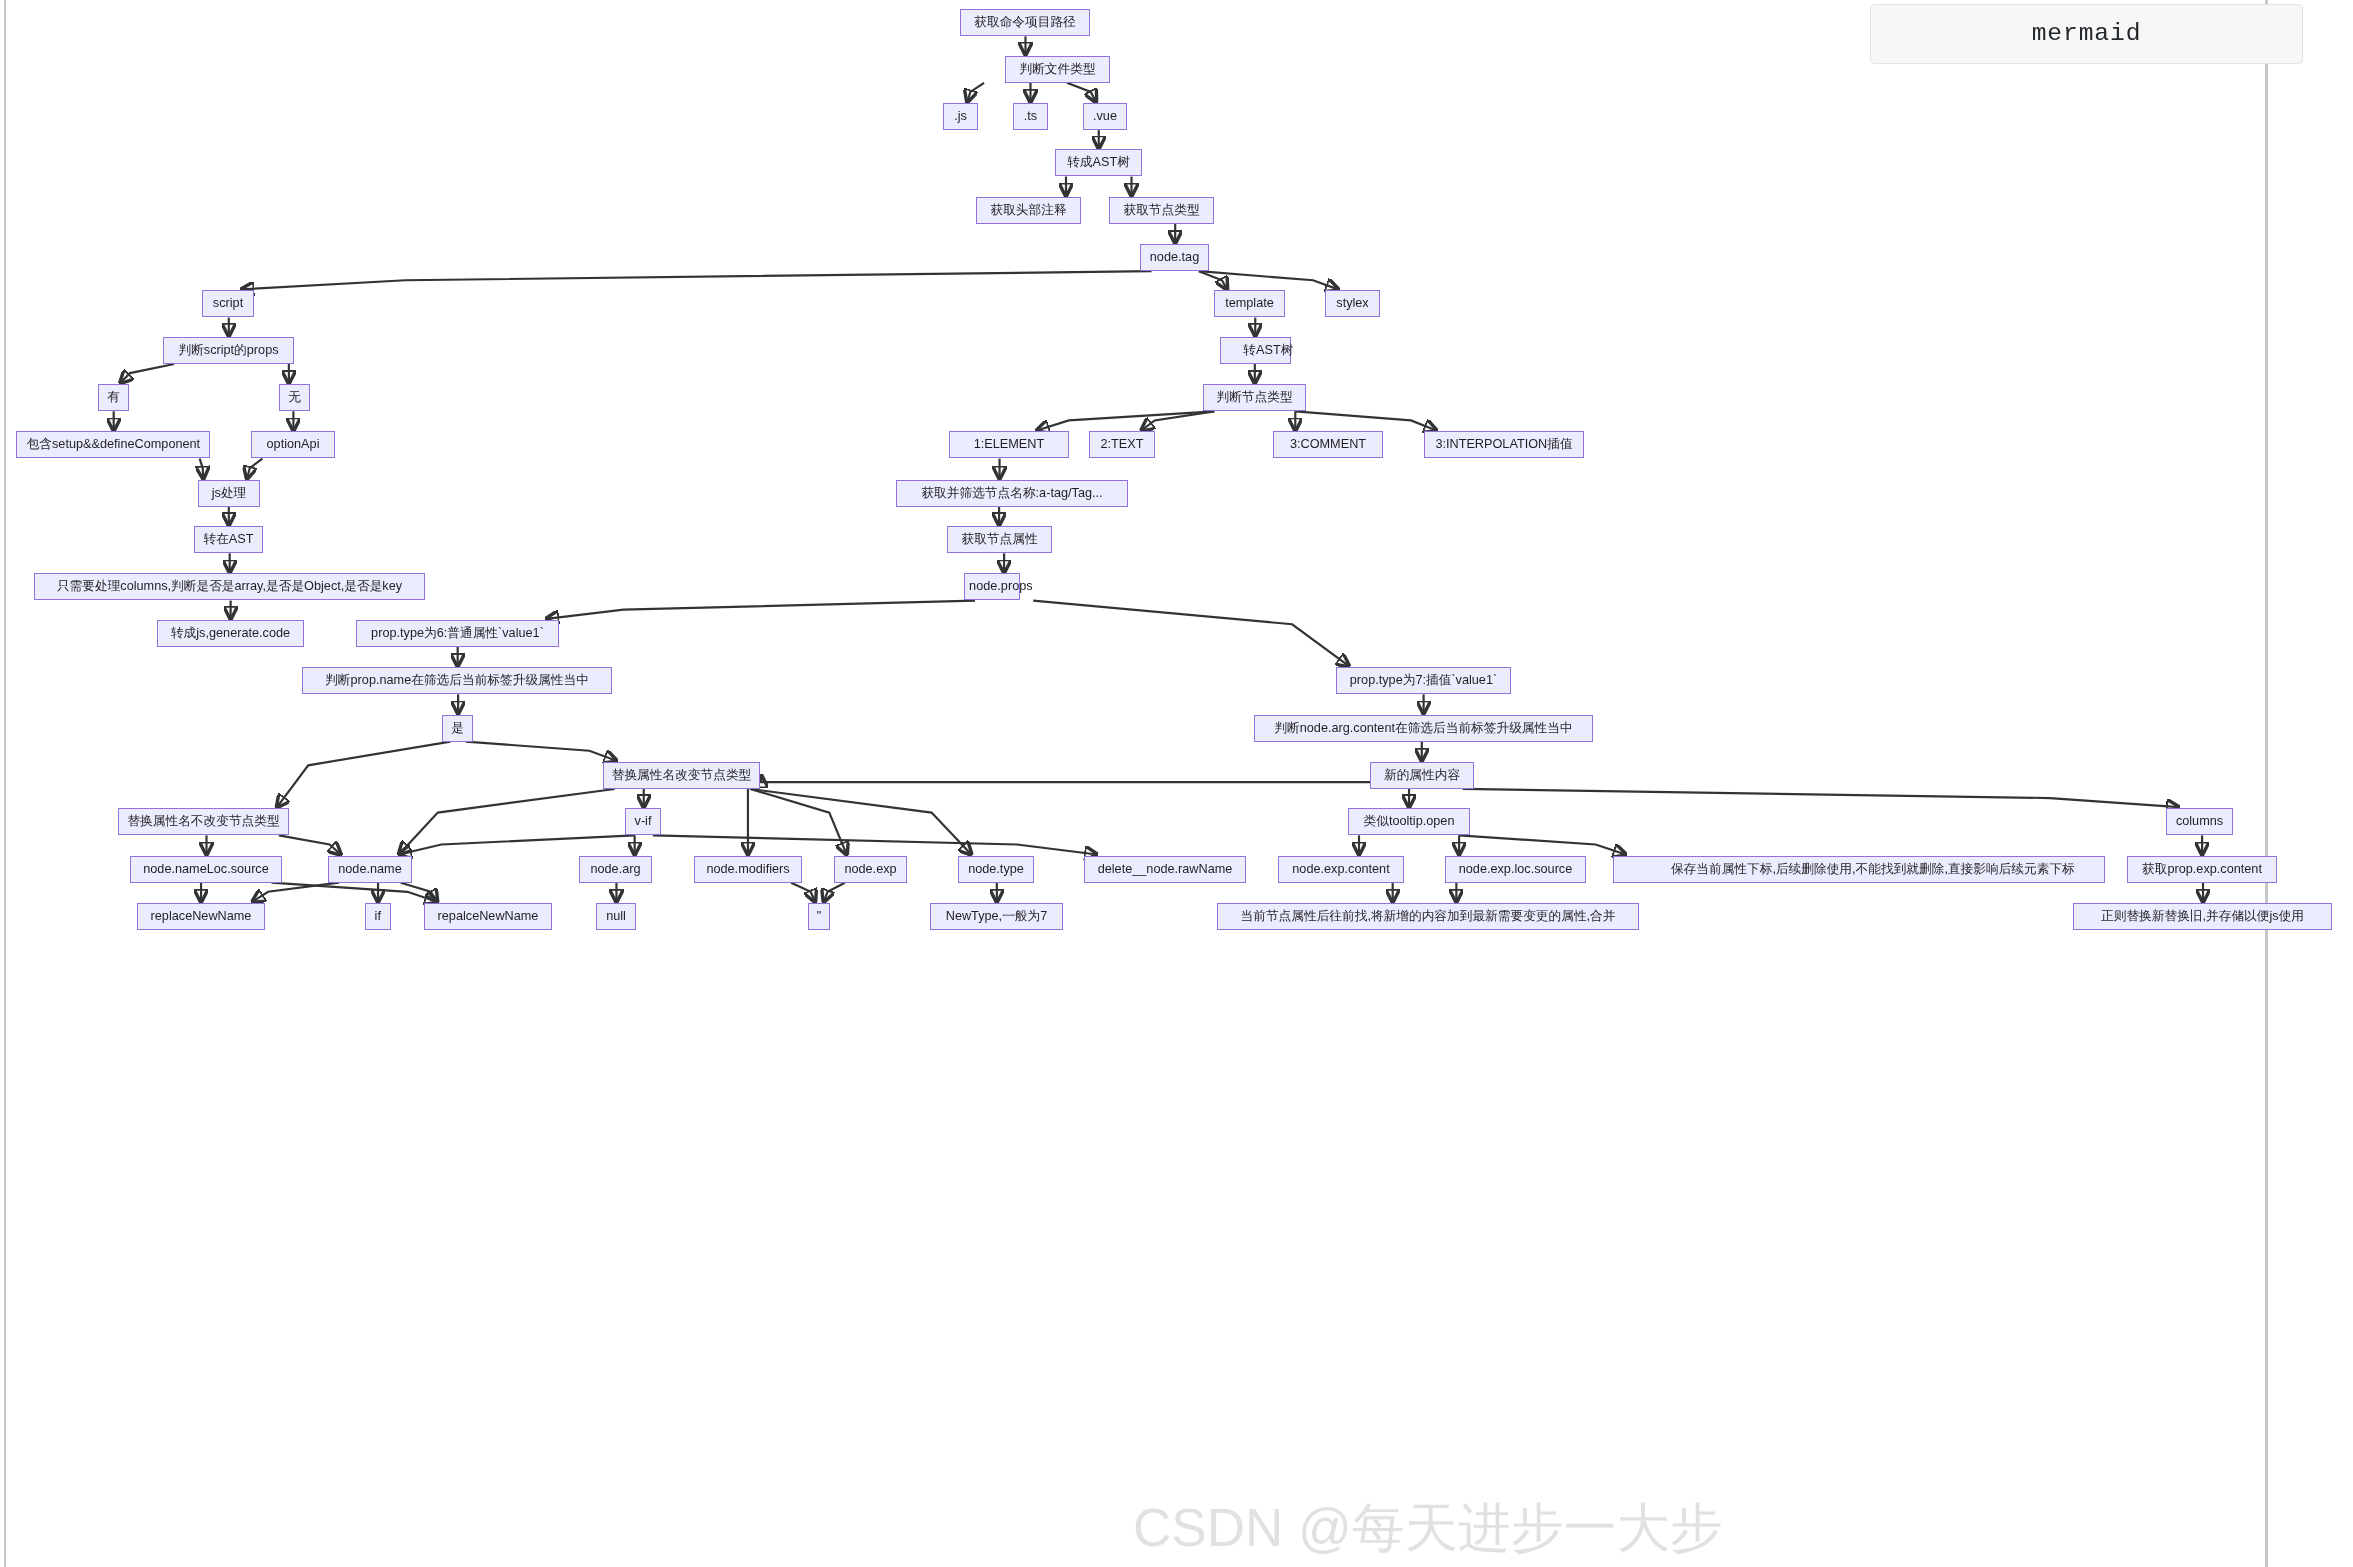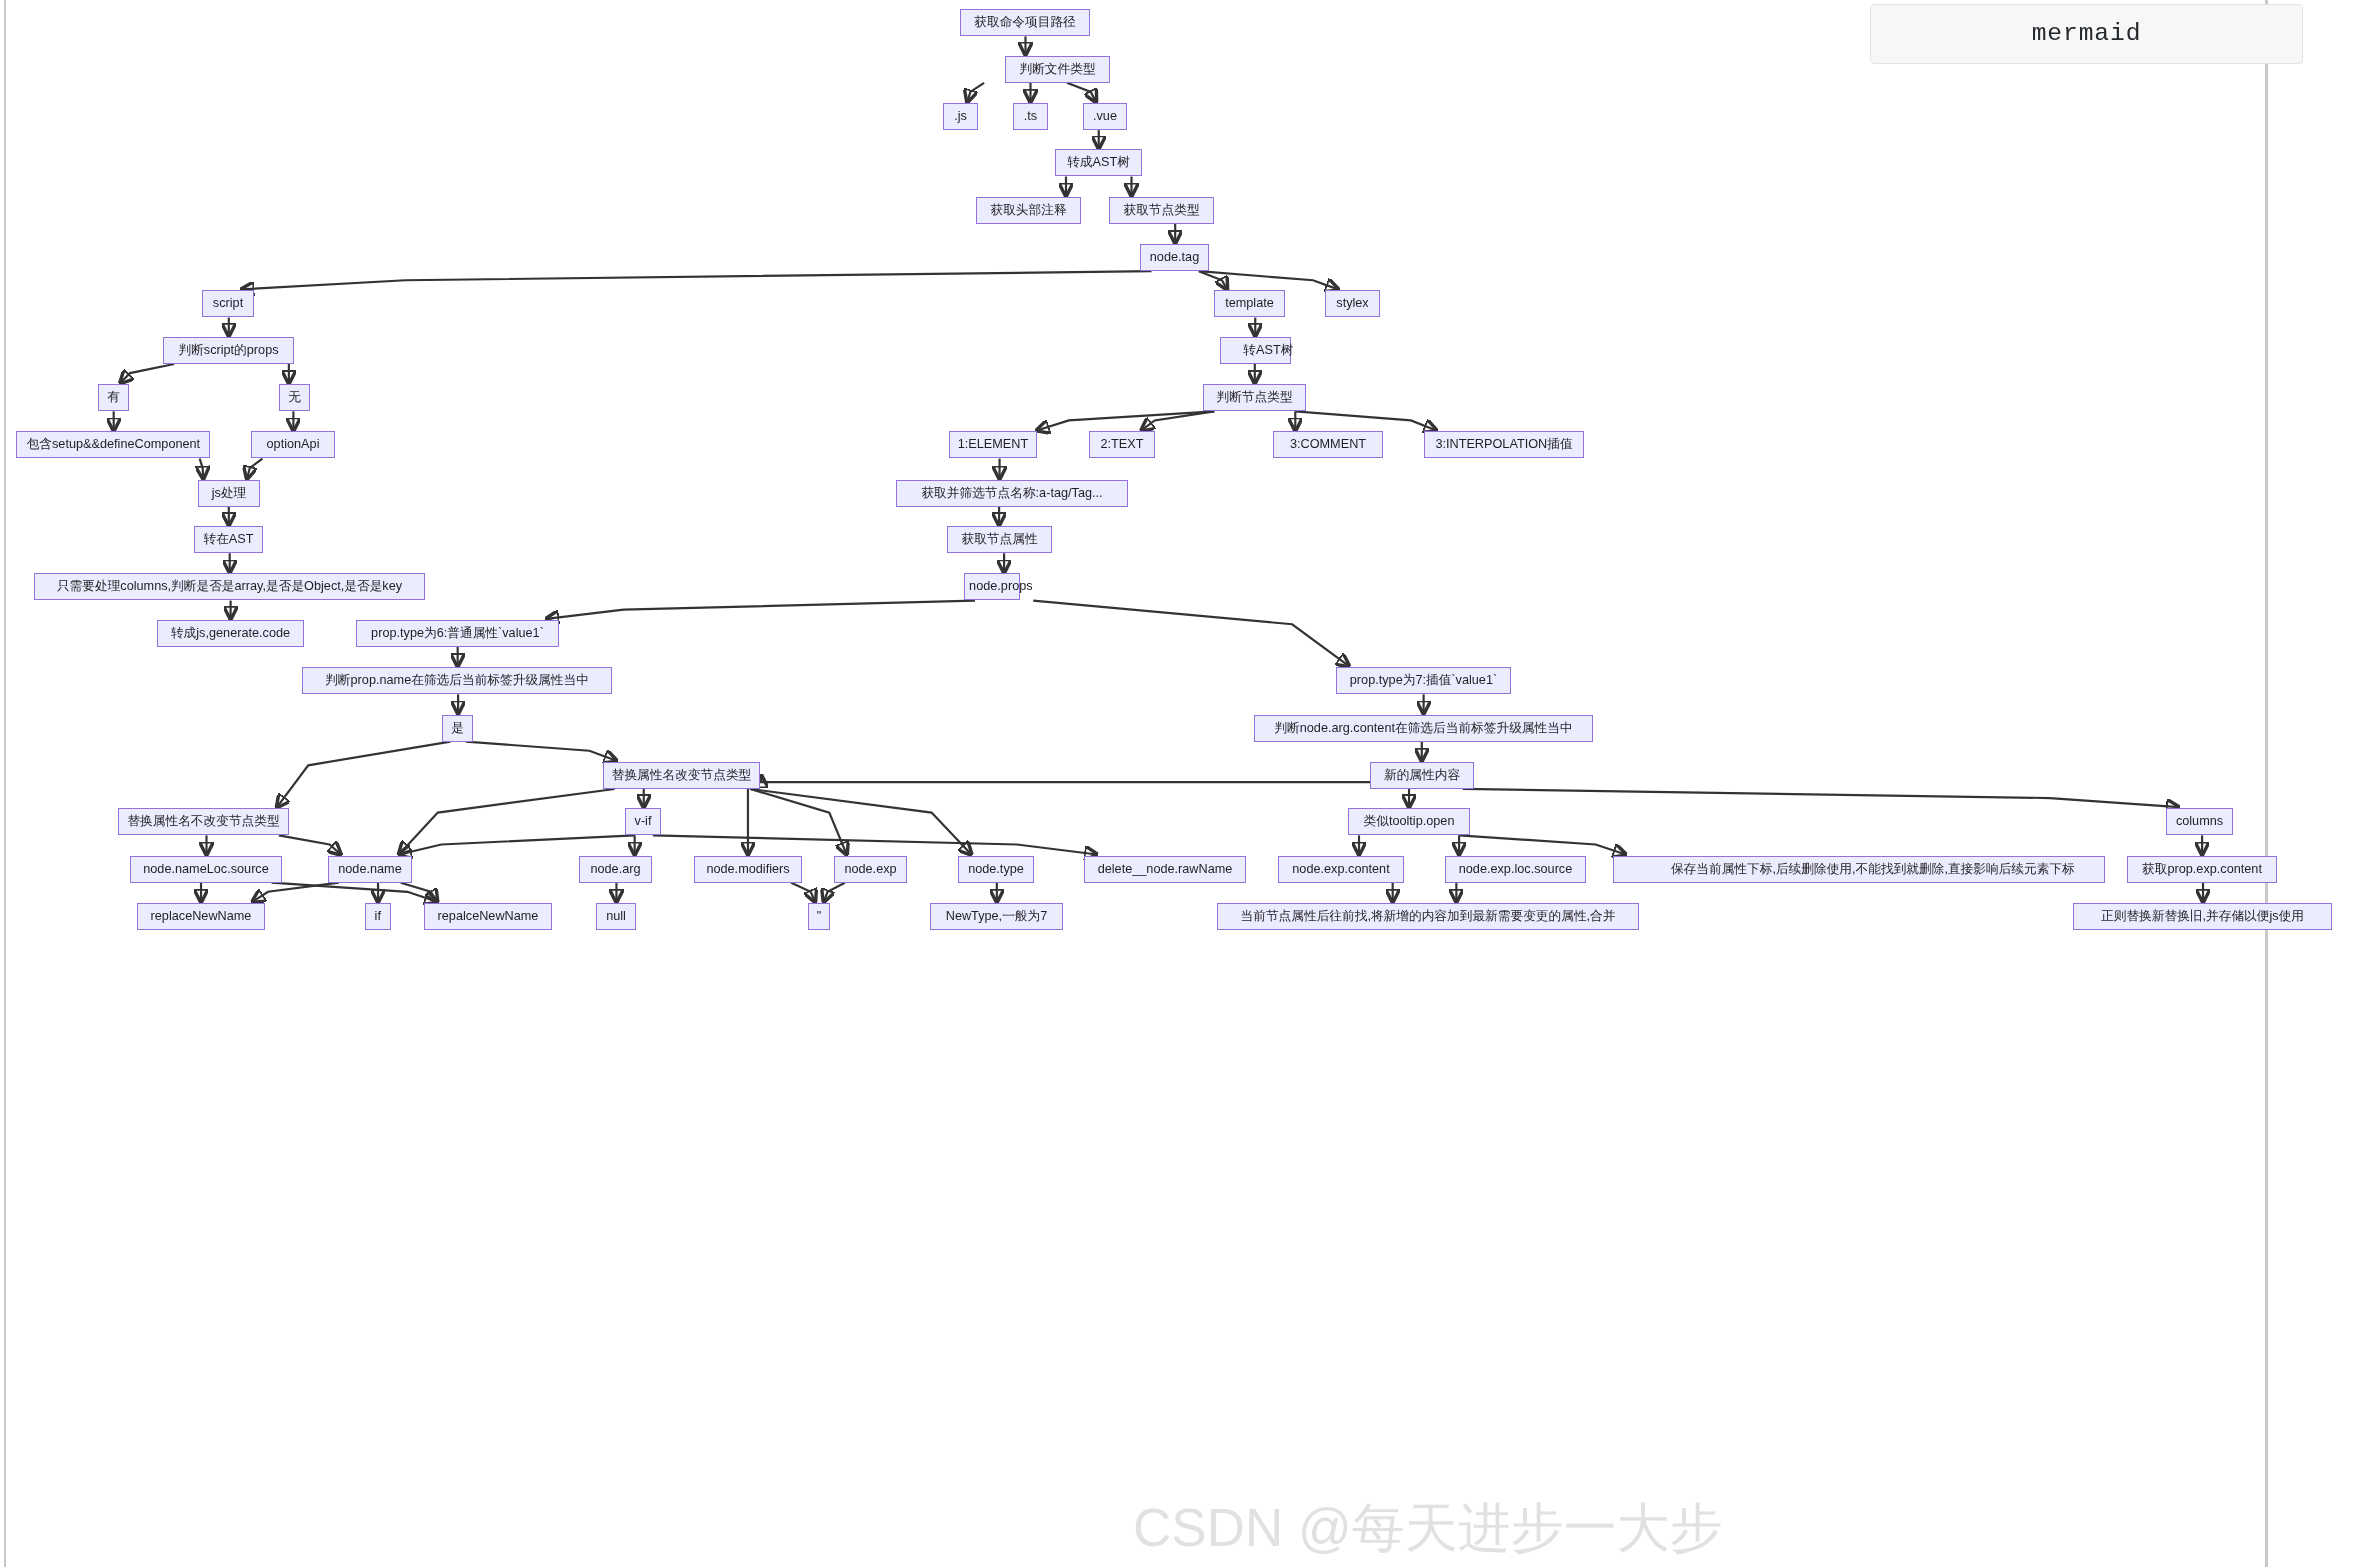--- a/index.html
+++ b/index.html
@@ -208,21 +208,21 @@
       </div>
       <div class="node" style="left: 1203px; top: 384px; width: 103px; height: 27px;">
         <span>判断节点类型</span>
       </div>
       <div class="node" style="left: 16.4px; top: 431px; width: 194px; height: 27px;">
         <span>包含setup&amp;&amp;defineComponent</span>
       </div>
       <div class="node" style="left: 251px; top: 431px; width: 84px; height: 27px;">
         <span>optionApi</span>
       </div>
-      <div class="node" style="left: 949px; top: 431px; width: 88px; height: 27px;">
+      <div class="node" style="left: 949px; top: 431px; width: 120px; height: 27px;">
         <span>1:ELEMENT</span>
       </div>
       <div class="node" style="left: 1089px; top: 431px; width: 66px; height: 27px;">
         <span>2:TEXT</span>
       </div>
       <div class="node" style="left: 1273px; top: 431px; width: 110px; height: 27px;">
         <span>3:COMMENT</span>
       </div>
       <div class="node" style="left: 1424px; top: 431px; width: 160px; height: 27px;">
         <span>3:INTERPOLATION插值</span>

